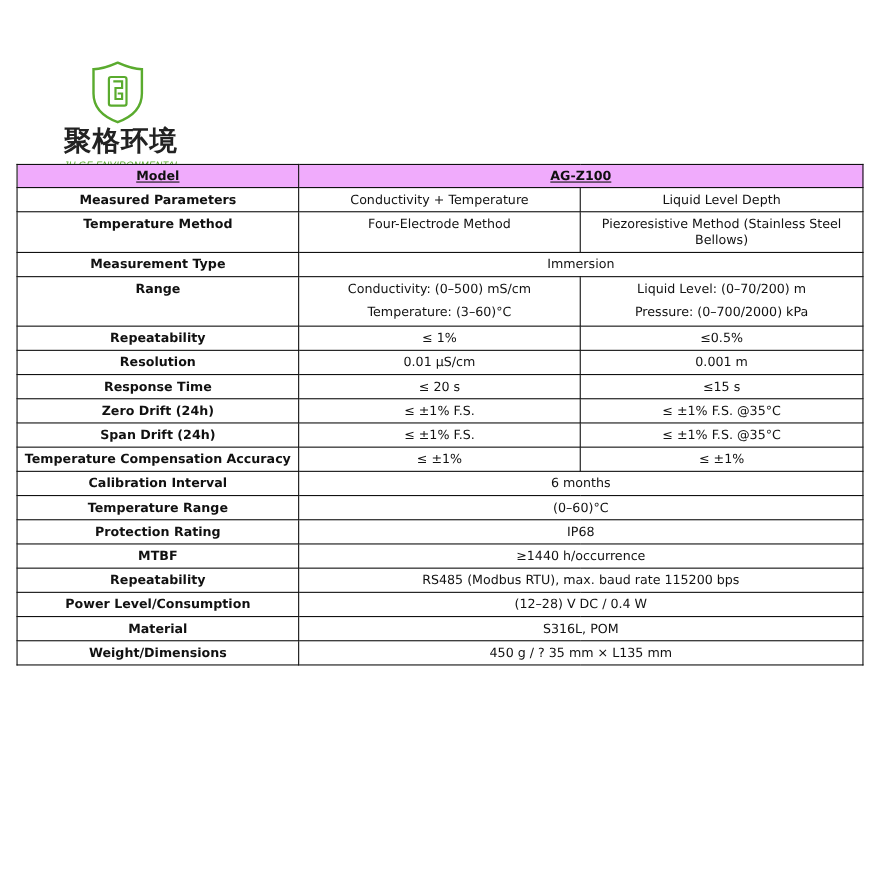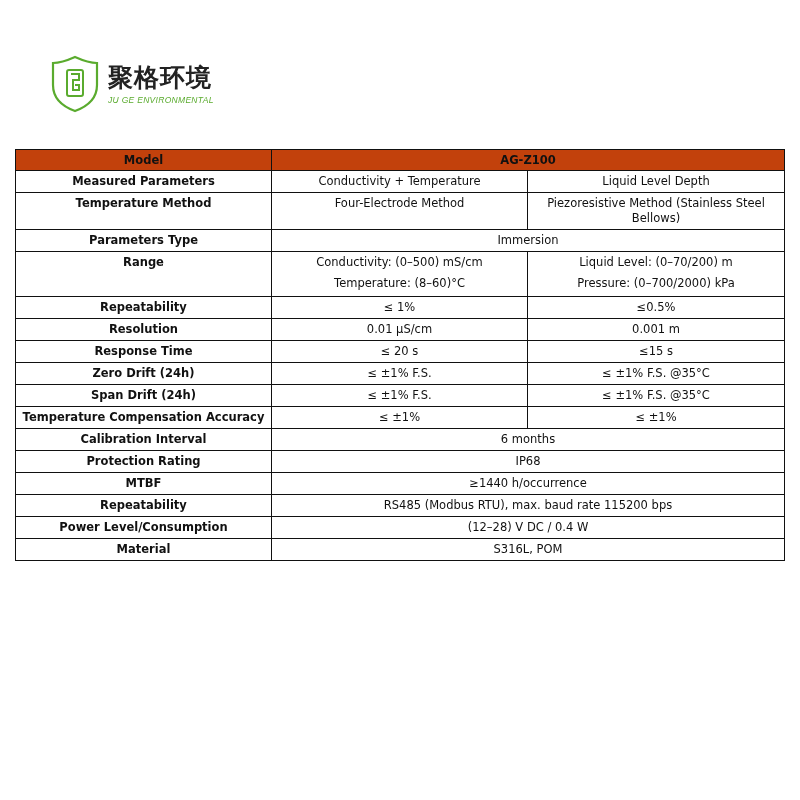--- a/index.html
+++ b/index.html
@@ -1,25 +1,25 @@
 <!DOCTYPE html>
 <html><head>
 <meta charset="utf-8">
 <style>
   html, body { margin:0; padding:0; background:#ffffff; }
   body { width:800px; height:800px; position:relative; overflow:hidden; font-family:"DejaVu Sans", sans-serif; color:#111; }
-  .logo { position:absolute; left:50px; top:55px; display:flex; align-items:center; }
+  .logo { position:absolute; left:50px; top:55px; display:flex; align-items:center;flex-direction:column; }
   .logo svg { width:50px; height:58px; }
   .logo-text { margin-left:8px; display:flex; flex-direction:column; }
   .logo-cn { font-size:25px; letter-spacing:1px; color:#222; font-weight:bold; line-height:30px; }
   .logo-en { font-size:8.5px; color:#5aab2e; letter-spacing:0.3px; margin-top:2px; font-family:"Liberation Sans", sans-serif;font-style:italic; }
   table.spec { position:absolute; left:15px; top:149px; width:769px; border-collapse:collapse; table-layout:fixed; font-size:11.5px; }
   table.spec td { border:1.5px solid #111; text-align:center; vertical-align:top; padding:3px 4px 0 4px; line-height:15px; }
   table.spec td.lbl { font-weight:bold; font-size:11.5px; }
-  tr.hdr td { background:#c2410c; height:17px; }
+  tr.hdr td { background:#f0abfc; height:17px;text-decoration:underline; }
   tr.r { height:22px; }
   tr.tall td { height:33px; }
   tr.range td { height:41px; }
   .two { display:flex; flex-direction:column; gap:6px;align-items:center; }
 </style>
 </head>
 <body>
 
 <div class="logo">
   <svg viewBox="0 0 50 58">
@@ -48,29 +48,29 @@
     <td class="lbl">Measured Parameters</td>
     <td>Conductivity + Temperature</td>
     <td>Liquid Level Depth</td>
   </tr>
   <tr class="tall">
     <td class="lbl">Temperature Method</td>
     <td>Four-Electrode Method</td>
     <td>Piezoresistive Method (Stainless Steel Bellows)</td>
   </tr>
   <tr class="r">
-    <td class="lbl">Parameters Type</td>
+    <td class="lbl">Measurement Type</td>
     <td colspan="2">Immersion</td>
   </tr>
   <tr class="range">
     <td class="lbl">Range</td>
     <td>
           <div class="two">
             <span>Conductivity: (0–500) mS/cm</span>
-            <span>Temperature: (8–60)°C</span>
+            <span>Temperature: (3–60)°C</span>
           </div>
         </td>
     <td>
           <div class="two">
             <span>Liquid Level: (0–70/200) m</span>
             <span>Pressure: (0–700/2000) kPa</span>
           </div>
         </td>
   </tr>
   <tr class="r">
@@ -101,33 +101,41 @@
   <tr class="r">
         <td class="lbl">Temperature Compensation Accuracy</td>
         <td>≤ ±1%</td>
         <td>≤ ±1%</td>
       </tr>
   <tr class="r">
         <td class="lbl">Calibration Interval</td>
         <td colspan="2">6 months</td>
       </tr>
   <tr class="r">
+        <td class="lbl">Temperature Range</td>
+        <td colspan="2">(0–60)°C</td>
+      </tr>
+  <tr class="r">
         <td class="lbl">Protection Rating</td>
         <td colspan="2">IP68</td>
       </tr>
   <tr class="r">
         <td class="lbl">MTBF</td>
         <td colspan="2">≥1440 h/occurrence</td>
       </tr>
   <tr class="r">
         <td class="lbl">Repeatability</td>
         <td colspan="2">RS485 (Modbus RTU), max. baud rate 115200 bps</td>
       </tr>
   <tr class="r">
         <td class="lbl">Power Level/Consumption</td>
         <td colspan="2">(12–28) V DC / 0.4 W</td>
       </tr>
   <tr class="r">
         <td class="lbl">Material</td>
         <td colspan="2">S316L, POM</td>
       </tr>
+  <tr class="r">
+        <td class="lbl">Weight/Dimensions</td>
+        <td colspan="2">450 g / ? 35 mm  ×  L135 mm</td>
+      </tr>
 </tbody>
   </table>
 
 </body></html>

